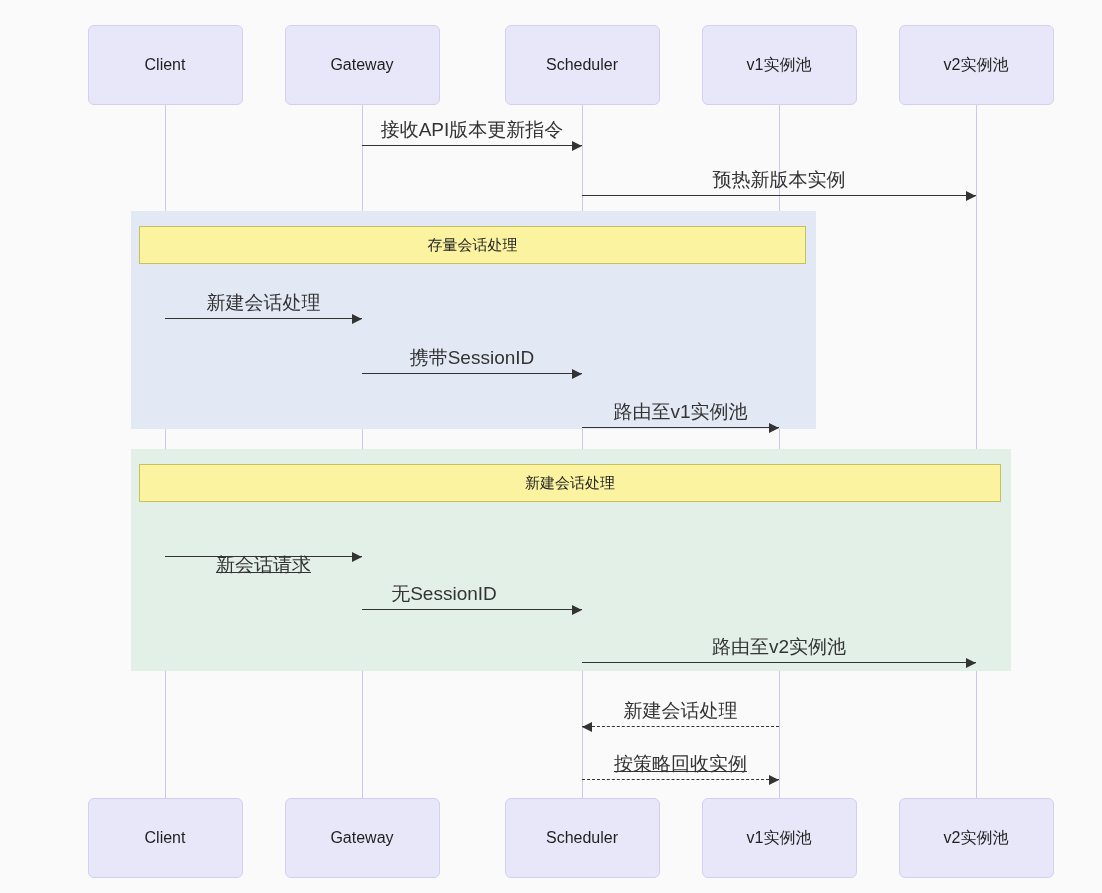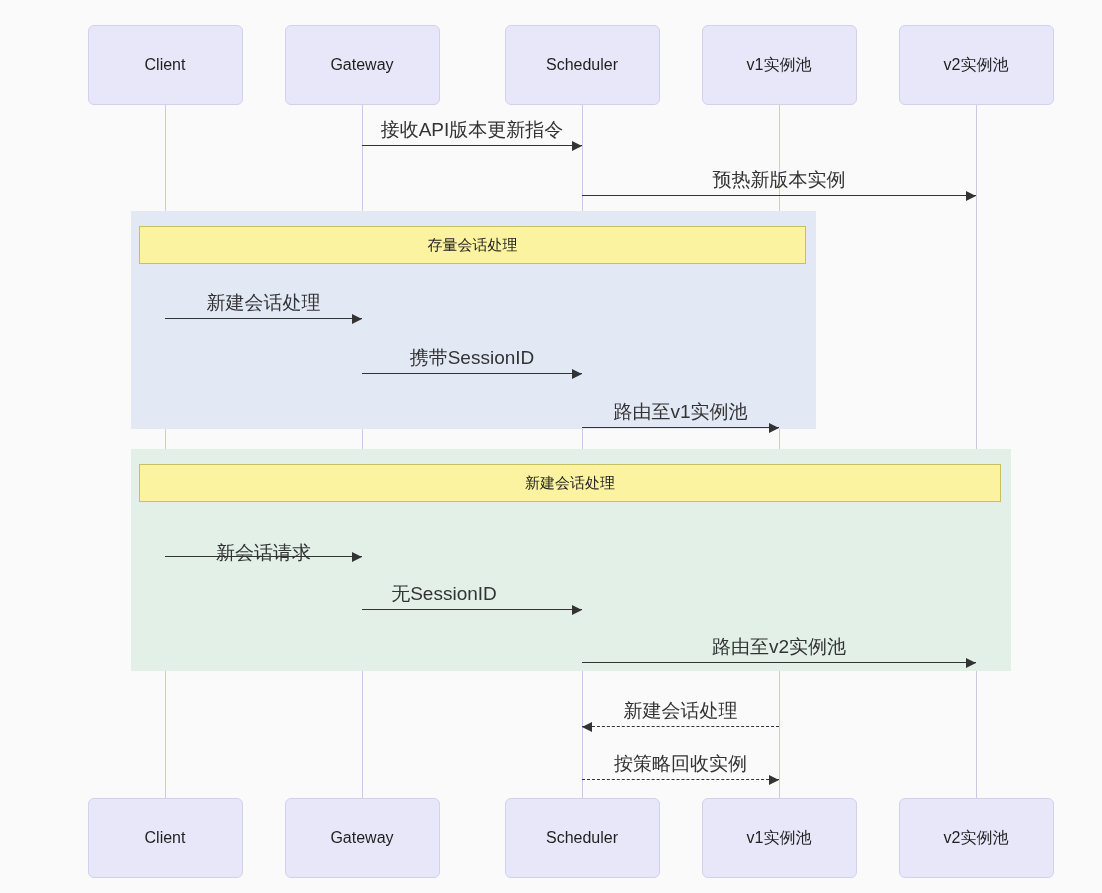--- a/index.html
+++ b/index.html
@@ -102,26 +102,26 @@
     <div class="arrowhead right" style="top: 313.5px; left: 352px;"></div>
     <div class="msg-label" style="left: 263.5px; top: 290px;">新建会话处理</div>
     <div class="msg-line" style="left: 362px; top: 373px; width: 220px;"></div>
     <div class="arrowhead right" style="top: 368.5px; left: 572px;"></div>
     <div class="msg-label" style="left: 472px; top: 345px;">携带SessionID</div>
     <div class="msg-line" style="left: 582px; top: 427px; width: 197px;"></div>
     <div class="arrowhead right" style="top: 422.5px; left: 769px;"></div>
     <div class="msg-label" style="left: 680.5px; top: 399px; text-align: right;">路由至v1实例池</div>
     <div class="msg-line" style="left: 165px; top: 556px; width: 197px;"></div>
     <div class="arrowhead right" style="top: 551.5px; left: 352px;"></div>
-    <div class="msg-label" style="left: 263.5px; top: 540px;">新会话请求</div>
+    <div class="msg-label" style="left: 263.5px; top: 552px; text-decoration: underline;">新会话请求</div>
     <div class="msg-line" style="left: 362px; top: 609px; width: 220px;"></div>
     <div class="arrowhead right" style="top: 604.5px; left: 572px;"></div>
     <div class="msg-label" style="left: 444px; top: 581px;">无SessionID</div>
     <div class="msg-line" style="left: 582px; top: 662px; width: 394px;"></div>
     <div class="arrowhead right" style="top: 657.5px; left: 966px;"></div>
     <div class="msg-label" style="left: 779px; top: 634px;">路由至v2实例池</div>
     <div class="msg-line dashed" style="left: 582px; top: 726px; width: 197px;"></div>
     <div class="arrowhead left" style="top: 721.5px; left: 582px;"></div>
     <div class="msg-label" style="left: 680.5px; top: 698px;">新建会话处理</div>
     <div class="msg-line dashed" style="left: 582px; top: 779px; width: 197px;"></div>
     <div class="arrowhead right" style="top: 774.5px; left: 769px;"></div>
-    <div class="msg-label" style="left: 680.5px; top: 751px;">按策略回收实例</div>
+    <div class="msg-label" style="left: 680.5px; top: 751px; text-decoration: underline;">按策略回收实例</div>
   </div>
 
 </body></html>

